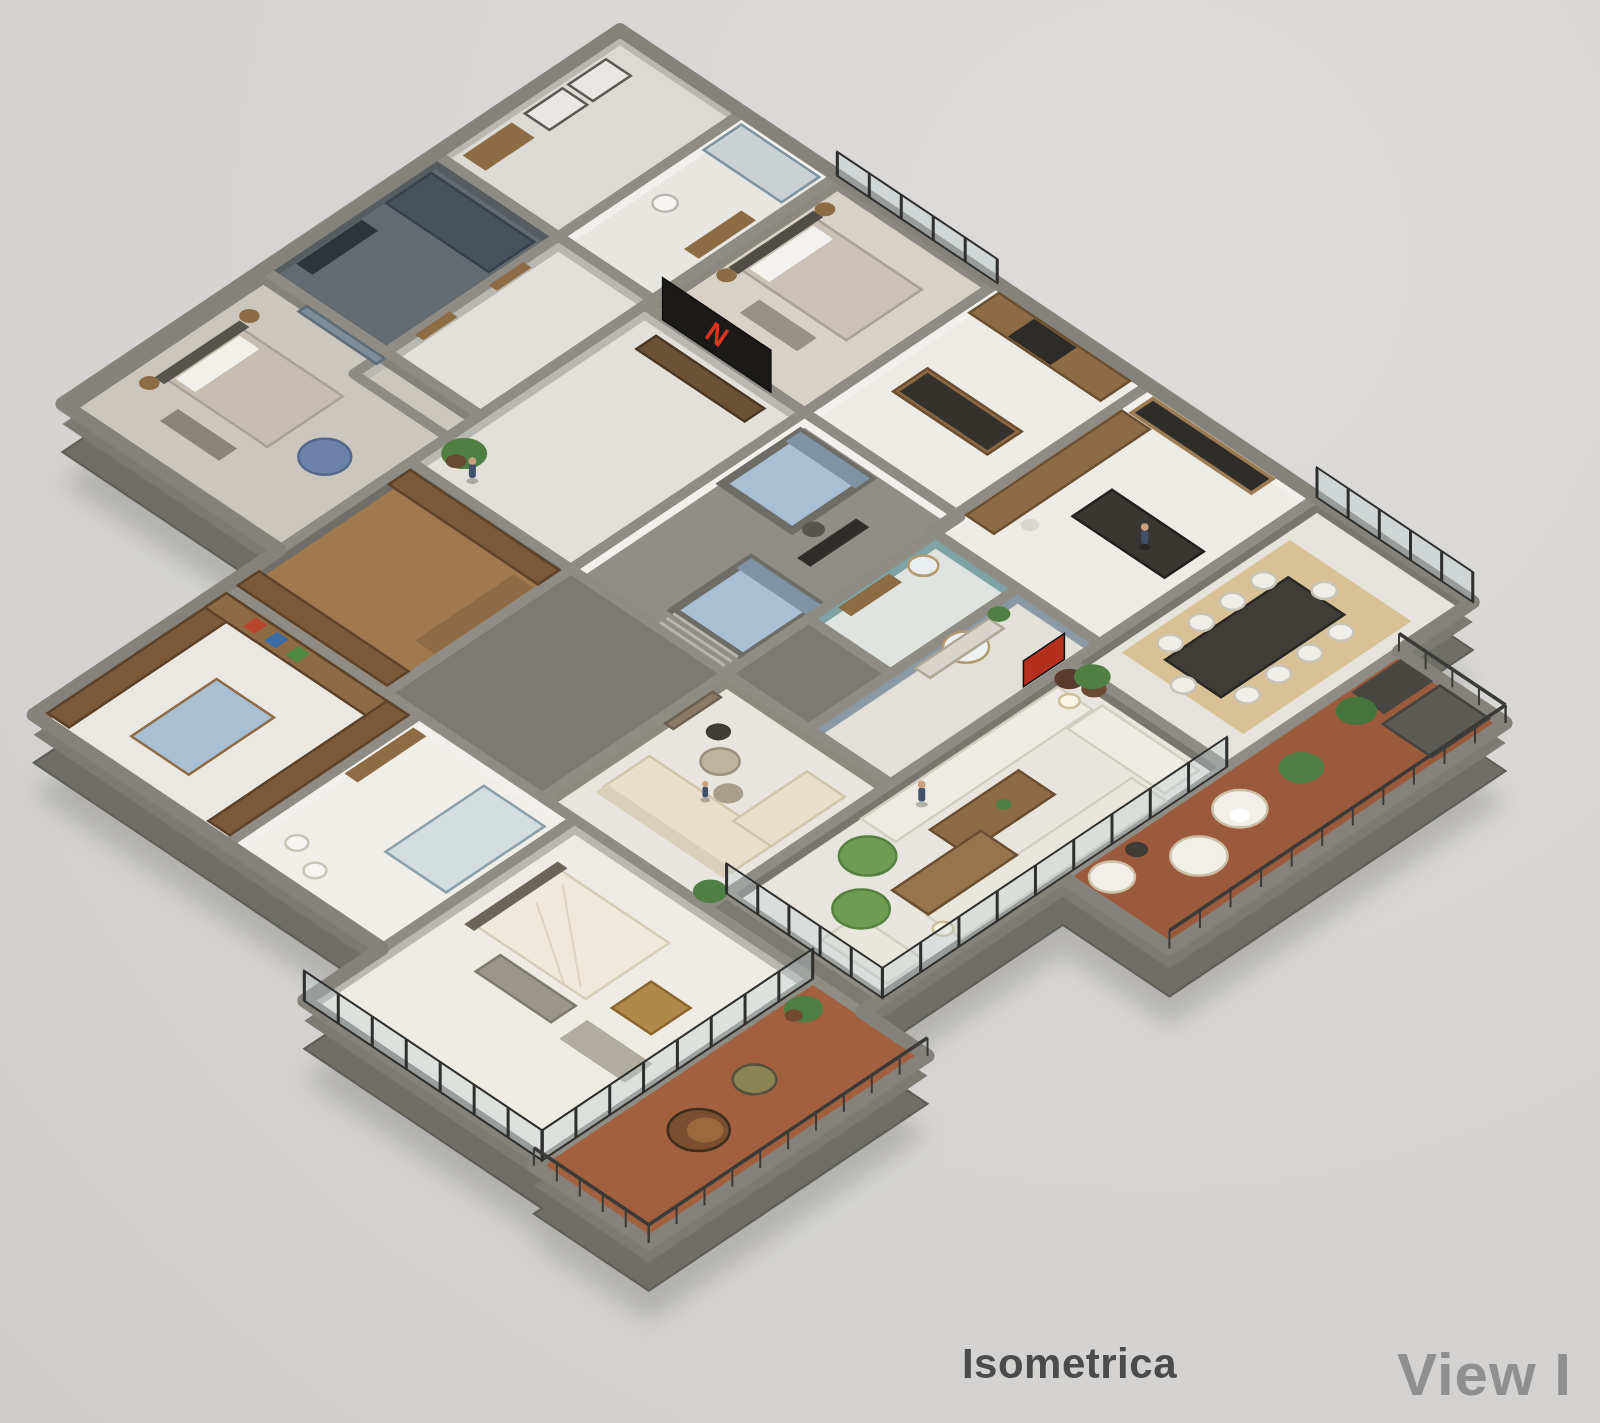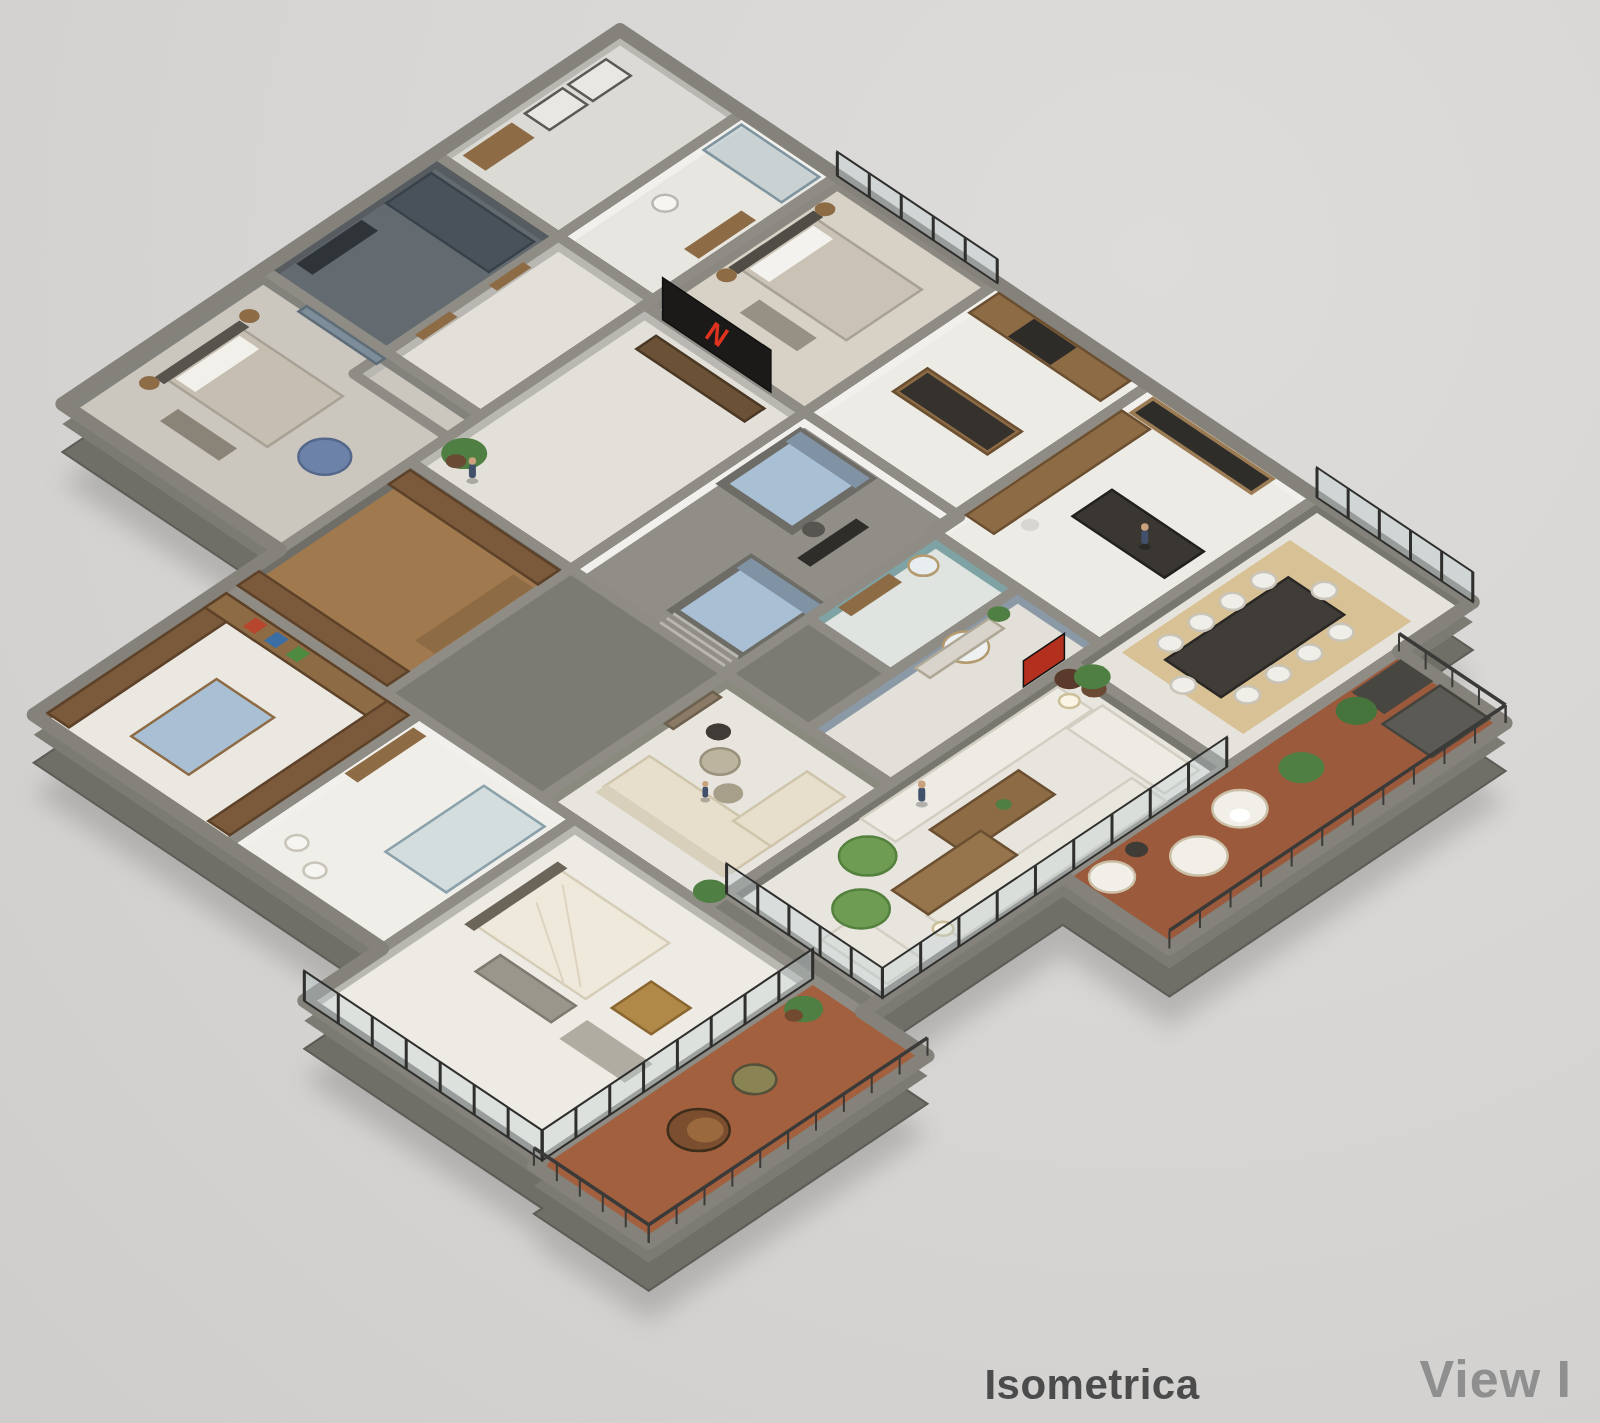--- a/index.html
+++ b/index.html
@@ -8,27 +8,27 @@
     font-family:"Liberation Sans", sans-serif;
     background:#d6d5d3;
   }
   .stage{
     position:relative;width:1600px;height:1423px;
     background:radial-gradient(ellipse at 72% 18%, #dddcda 0%, #d6d5d3 55%, #cecdcb 100%);
   }
   .stage svg{position:absolute;left:0;top:0;}
   .footer{
     position:absolute;right:28px;bottom:14px;
-    display:flex;align-items:flex-end;gap:220px;margin-left:35px;
+    display:flex;align-items:flex-start;gap:220px;margin-left:35px;
   }
   .brand{
     font-size:42px;font-weight:bold;color:#4b4b4b;letter-spacing:0.5px;
   }
   .view{
-    font-size:52px;font-weight:bold;color:#8f8f8f;letter-spacing:1px;
+    font-size:60px;font-weight:bold;color:#8f8f8f;letter-spacing:1px;
   }
 </style>
 </head>
 <body>
 
 <div class="stage">
   <svg width="1600" height="1423" viewBox="0 0 1600 1423" xmlns="http://www.w3.org/2000/svg">
     <defs>
       <filter id="soft" x="-30%" y="-30%" width="160%" height="160%">
         <feGaussianBlur stdDeviation="12"></feGaussianBlur>

